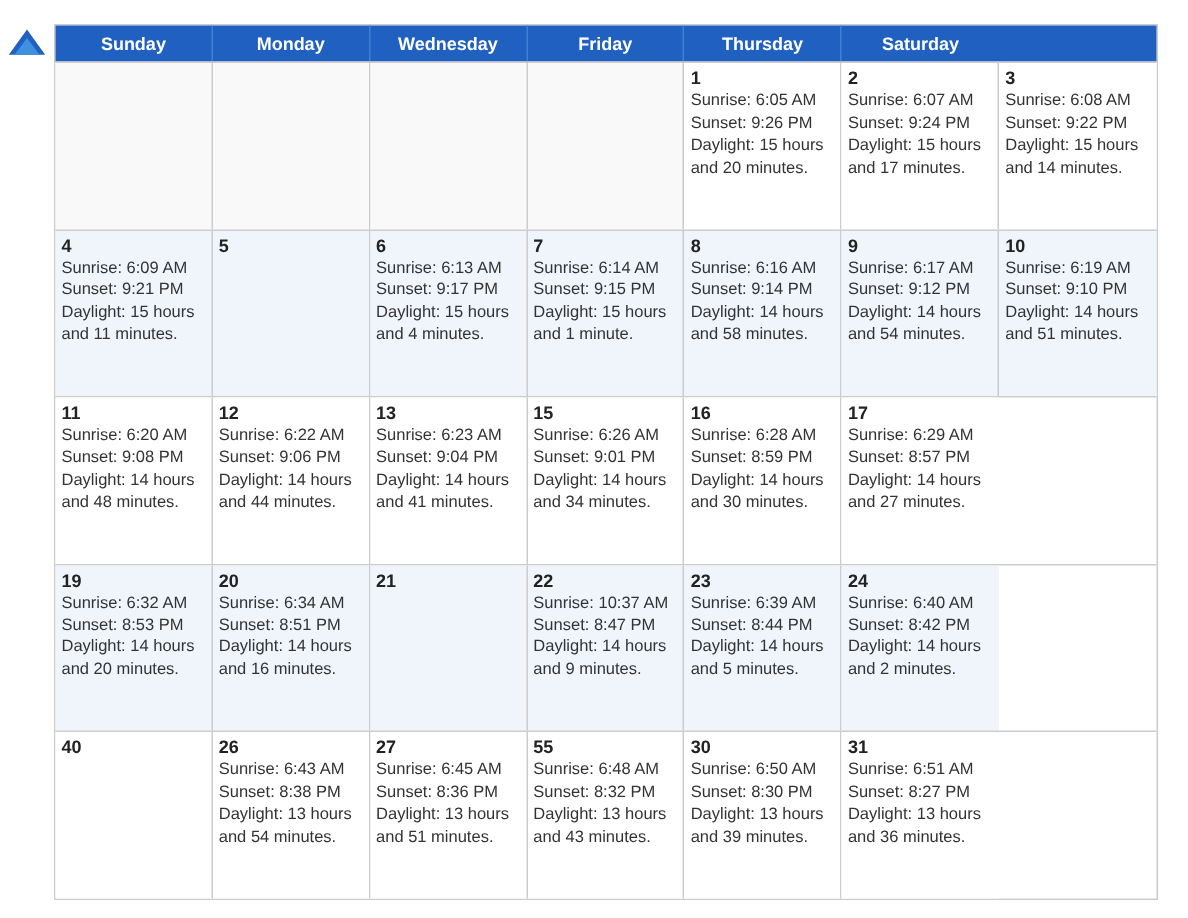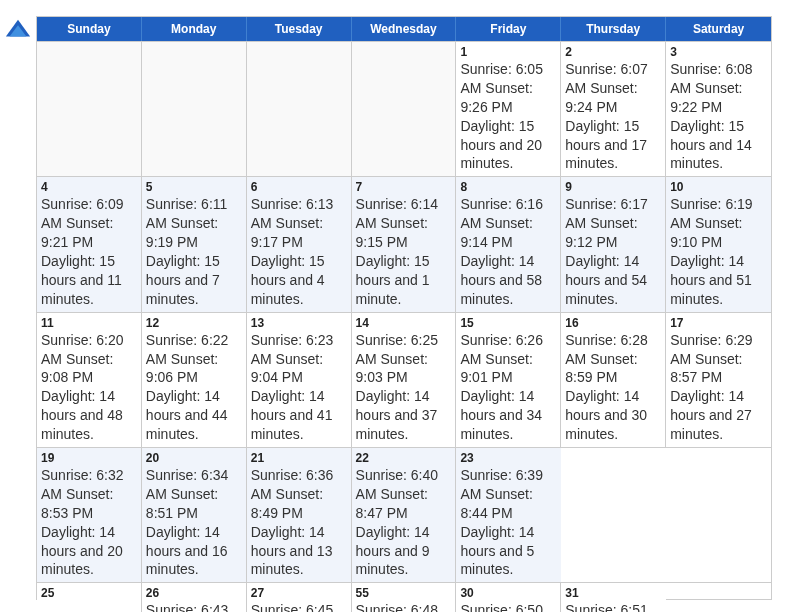--- a/index.html
+++ b/index.html
@@ -93,21 +93,21 @@
     .cal-cell.empty { background: #f9f9f9; }
     .cal-cell.alt-row { background: #f0f4fb; }
     .day-num {
       font-size: 12px;
       font-weight: bold;
       color: #222;
       display: block;
       margin-bottom: 1px;
     }
     .day-info {
-      font-size: 14px;
+      font-size: 11px;
       color: #333;
       line-height: 1.35;
     }
     .footer {
       margin-top: 6px;
       font-size: 11px;
       color: #555;
       text-align: left;
     }
   </style>
@@ -130,21 +130,20 @@
     <div class="title-block">
       <div class="month-title"></div>
       <div class="subtitle"></div>
     </div>
   </div>
 
   <div class="calendar">
     <div class="cal-header-row">
     <div class="cal-header-cell">Sunday</div>
         <div class="cal-header-cell">Monday</div>
-        <div class="cal-header-cell">Tuesday</div>
         <div class="cal-header-cell">Wednesday</div>
         <div class="cal-header-cell">Friday</div>
         <div class="cal-header-cell">Thursday</div>
         <div class="cal-header-cell">Saturday</div>
       </div>
     <div class="cal-body">
     <div class="cal-row">
           <div class="cal-cell empty"></div>
           <div class="cal-cell empty"></div>
           <div class="cal-cell empty"></div>
@@ -174,24 +173,20 @@
         <div class="cal-row">
           <div class="cal-cell alt-row">
             <span class="day-num">4</span>
             <div class="day-info">Sunrise: 6:09 AM
 Sunset: 9:21 PM
 Daylight: 15 hours
 and 11 minutes.</div>
           </div>
           <div class="cal-cell alt-row">
             <span class="day-num">5</span>
-            <div class="day-info">Sunrise: 6:11 AM
-Sunset: 9:19 PM
-Daylight: 15 hours
-and 7 minutes.</div>
           </div>
           <div class="cal-cell alt-row">
             <span class="day-num">6</span>
             <div class="day-info">Sunrise: 6:13 AM
 Sunset: 9:17 PM
 Daylight: 15 hours
 and 4 minutes.</div>
           </div>
           <div class="cal-cell alt-row">
             <span class="day-num">7</span>
@@ -238,27 +233,20 @@
 and 44 minutes.</div>
           </div>
           <div class="cal-cell">
             <span class="day-num">13</span>
             <div class="day-info">Sunrise: 6:23 AM
 Sunset: 9:04 PM
 Daylight: 14 hours
 and 41 minutes.</div>
           </div>
           <div class="cal-cell">
-            <span class="day-num">14</span>
-            <div class="day-info">Sunrise: 6:25 AM
-Sunset: 9:03 PM
-Daylight: 14 hours
-and 37 minutes.</div>
-          </div>
-          <div class="cal-cell">
             <span class="day-num">15</span>
             <div class="day-info">Sunrise: 6:26 AM
 Sunset: 9:01 PM
 Daylight: 14 hours
 and 34 minutes.</div>
           </div>
           <div class="cal-cell">
             <span class="day-num">16</span>
             <div class="day-info">Sunrise: 6:28 AM
 Sunset: 8:59 PM
@@ -283,43 +271,46 @@
           </div>
           <div class="cal-cell alt-row">
             <span class="day-num">20</span>
             <div class="day-info">Sunrise: 6:34 AM
 Sunset: 8:51 PM
 Daylight: 14 hours
 and 16 minutes.</div>
           </div>
           <div class="cal-cell alt-row">
             <span class="day-num">21</span>
-            <div class="day-info">Sunrise: 6:36 AM
-Sunset: 8:49 PM
-Daylight: 14 hours
-and 13 minutes.</div>
           </div>
           <div class="cal-cell alt-row">
             <span class="day-num">22</span>
-            <div class="day-info">Sunrise: 6:40 AM
+            <div class="day-info">Sunrise: 10:37 AM
 Sunset: 8:47 PM
 Daylight: 14 hours
 and 9 minutes.</div>
           </div>
           <div class="cal-cell alt-row">
             <span class="day-num">23</span>
             <div class="day-info">Sunrise: 6:39 AM
 Sunset: 8:44 PM
 Daylight: 14 hours
 and 5 minutes.</div>
           </div>
+          <div class="cal-cell alt-row">
+            <span class="day-num">24</span>
+            <div class="day-info">Sunrise: 6:40 AM
+Sunset: 8:42 PM
+Daylight: 14 hours
+and 2 minutes.</div>
+          </div>
         </div>
         <div class="cal-row">
           <div class="cal-cell">
-            <span class="day-num">25</span>
+            <span class="day-num">40</span>
           </div>
           <div class="cal-cell">
             <span class="day-num">26</span>
             <div class="day-info">Sunrise: 6:43 AM
 Sunset: 8:38 PM
 Daylight: 13 hours
 and 54 minutes.</div>
           </div>
           <div class="cal-cell">
             <span class="day-num">27</span>

